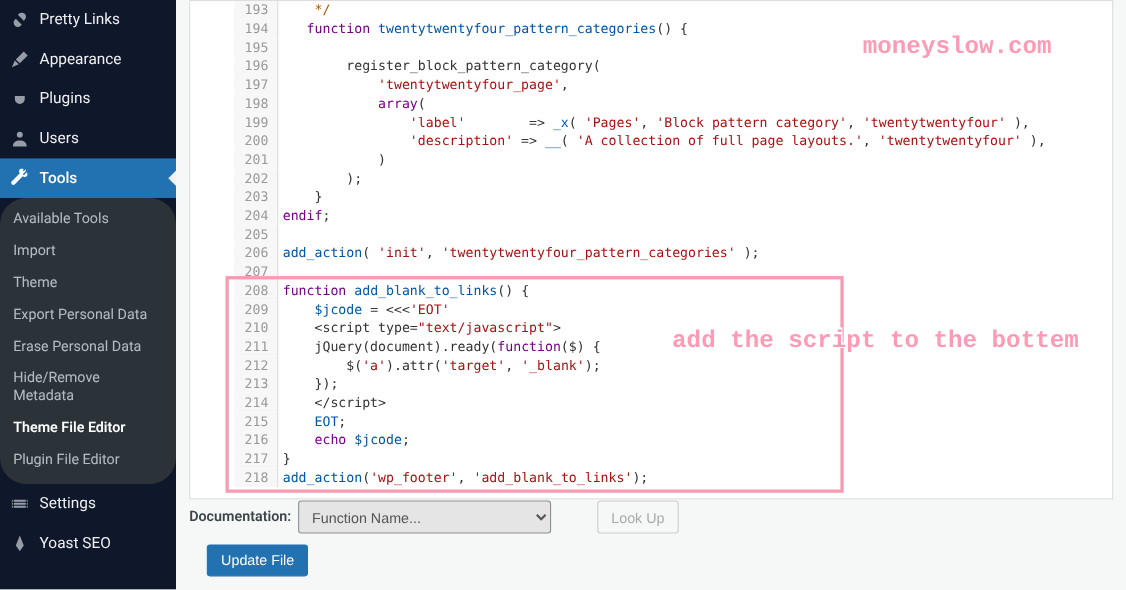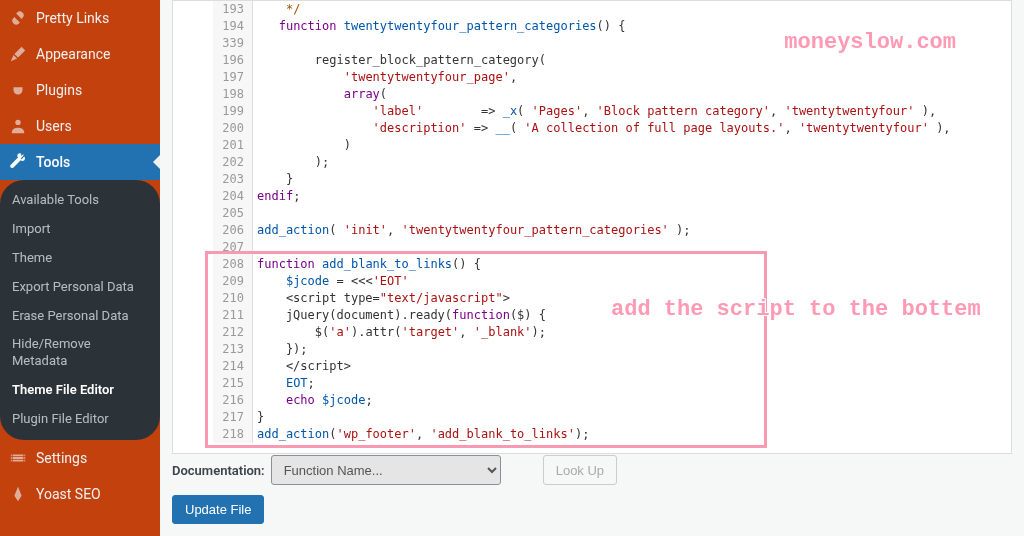--- a/index.html
+++ b/index.html
@@ -1,18 +1,18 @@
 <!DOCTYPE html>
 <html><head>
 <meta charset="utf-8">
 <style>
   * { box-sizing: border-box; margin: 0; padding: 0; }
   body { font-family: -apple-system, BlinkMacSystemFont, "Segoe UI", Roboto, sans-serif; font-size: 13px; color: #3c434a; background: #f0f0f1; width: 1024px; height: 536px; overflow: hidden; position: relative; }
   
-  .sidebar { position: absolute; left: 0; top: 0; width: 160px; height: 536px; background: #c2410c; color: #f0f0f1; }
+  .sidebar { position: absolute; left: 0; top: 0; width: 160px; height: 536px; background: #0f172a; color: #f0f0f1; }
   .sidebar-item { display: flex; align-items: center; padding: 8px 8px; font-size: 14px; color: #f0f0f1; cursor: pointer; }
   .sidebar-item.top { font-weight:400; }
   .sidebar-item.active { background: #2271b1; color: #fff; font-weight:500; position:relative; }
   .sidebar-item.active::after { content:""; position:absolute; right:-1px; top:50%; transform:translateY(-50%); border: 8px solid transparent; border-right-color:#f0f0f1; }
   .sidebar-item .ico { width: 20px; height: 20px; display:inline-flex; align-items:center; justify-content:center; margin-right:8px; font-size:16px; color:rgba(240,246,252,.6); }
   .sidebar-item.active .ico { color:#fff; }
   .submenu { background:#2c3338; padding:6px 0;border-radius:24px; }
   .submenu .sub { padding:6px 12px; font-size:13px; color:rgba(240,246,252,.7); cursor:pointer; line-height:1.3; }
   .submenu .sub.current { color:#fff; font-weight:600; }
   
@@ -31,21 +31,21 @@
   
   .highlight-box { position:absolute; border:3px solid #f99ab3; pointer-events:none; }
   
   .annot { position:absolute; font-size:22px; font-weight:700; color:#ff9ab5; text-shadow: -1px -1px 0 #fff,1px -1px 0 #fff,-1px 1px 0 #fff,1px 1px 0 #fff; white-space:nowrap;font-family:Liberation Mono, monospace; }
   
   .bottom-bar { position:absolute; left:12px; bottom:12px; display:flex; flex-direction:column; gap:10px; }
   .doc-row { display:flex; align-items:center; gap:6px; font-size:13px; }
   .doc-row label { font-weight:600; }
   .doc-row select { font-size:13px; padding:4px 24px 4px 8px; border:1px solid #8c8f94; border-radius:3px; background:#e5e5e5; min-width:230px; height:30px; color:#555; }
   .doc-row .lookup { padding:4px 12px; border:1px solid #ccc; background:#f6f7f7; color:#aaa; border-radius:3px; height:30px; font-size:13px;margin-left:36px; }
-  .update-btn { background:#2271b1; color:#fff; border:1px solid #2271b1; padding:6px 12px; font-size:13px; border-radius:3px; cursor:pointer; width:fit-content; }
+  .update-btn { background:#2271b1; color:#fff; border:1px solid #2271b1; padding:6px 12px; font-size:13px; border-radius:3px; cursor:pointer; width:fit-content;margin-left:16px; }
   
   svg { width:18px; height:18px; fill:currentColor; }
 </style>
 </head>
 <body>
 
 <div class="sidebar">
   <div id="sb-top">
       <div class="sidebar-item top">
         <span class="ico">
@@ -116,21 +116,21 @@
         </span>
         <span>Yoast SEO</span>
       </div>
     </div>
 </div>
 
 <div class="main">
   <div class="code-area" id="code-area">
       <div class="code-line"><div class="gutter">193</div><div class="code"><span class="c-punc">    </span><span class="c-comm">*/</span></div></div>
       <div class="code-line"><div class="gutter">194</div><div class="code"><span class="c-punc">   </span><span class="c-kw">function</span><span class="c-punc"> </span><span class="c-fn">twentytwentyfour_pattern_categories</span><span class="c-punc">() {</span></div></div>
-      <div class="code-line"><div class="gutter">339</div><div class="code"><span class="c-punc"></span></div></div>
+      <div class="code-line"><div class="gutter">195</div><div class="code"><span class="c-punc"></span></div></div>
       <div class="code-line"><div class="gutter">196</div><div class="code"><span class="c-punc">        register_block_pattern_category(</span></div></div>
       <div class="code-line"><div class="gutter">197</div><div class="code"><span class="c-punc">            </span><span class="c-str">'twentytwentyfour_page'</span><span class="c-punc">,</span></div></div>
       <div class="code-line"><div class="gutter">198</div><div class="code"><span class="c-punc">            </span><span class="c-kw">array</span><span class="c-punc">(</span></div></div>
       <div class="code-line"><div class="gutter">199</div><div class="code"><span class="c-punc">                </span><span class="c-str">'label'</span><span class="c-punc">        =&gt; </span><span class="c-fn">_x</span><span class="c-punc">( </span><span class="c-str">'Pages'</span><span class="c-punc">, </span><span class="c-str">'Block pattern category'</span><span class="c-punc">, </span><span class="c-str">'twentytwentyfour'</span><span class="c-punc"> ),</span></div></div>
       <div class="code-line"><div class="gutter">200</div><div class="code"><span class="c-punc">                </span><span class="c-str">'description'</span><span class="c-punc"> =&gt; </span><span class="c-fn">__</span><span class="c-punc">( </span><span class="c-str">'A collection of full page layouts.'</span><span class="c-punc">, </span><span class="c-str">'twentytwentyfour'</span><span class="c-punc"> ),</span></div></div>
       <div class="code-line"><div class="gutter">201</div><div class="code"><span class="c-punc">            )</span></div></div>
       <div class="code-line"><div class="gutter">202</div><div class="code"><span class="c-punc">        );</span></div></div>
       <div class="code-line"><div class="gutter">203</div><div class="code"><span class="c-punc">    }</span></div></div>
       <div class="code-line"><div class="gutter">204</div><div class="code"><span class="c-kw">endif</span><span class="c-punc">;</span></div></div>
       <div class="code-line"><div class="gutter">205</div><div class="code"><span class="c-punc"></span></div></div>

